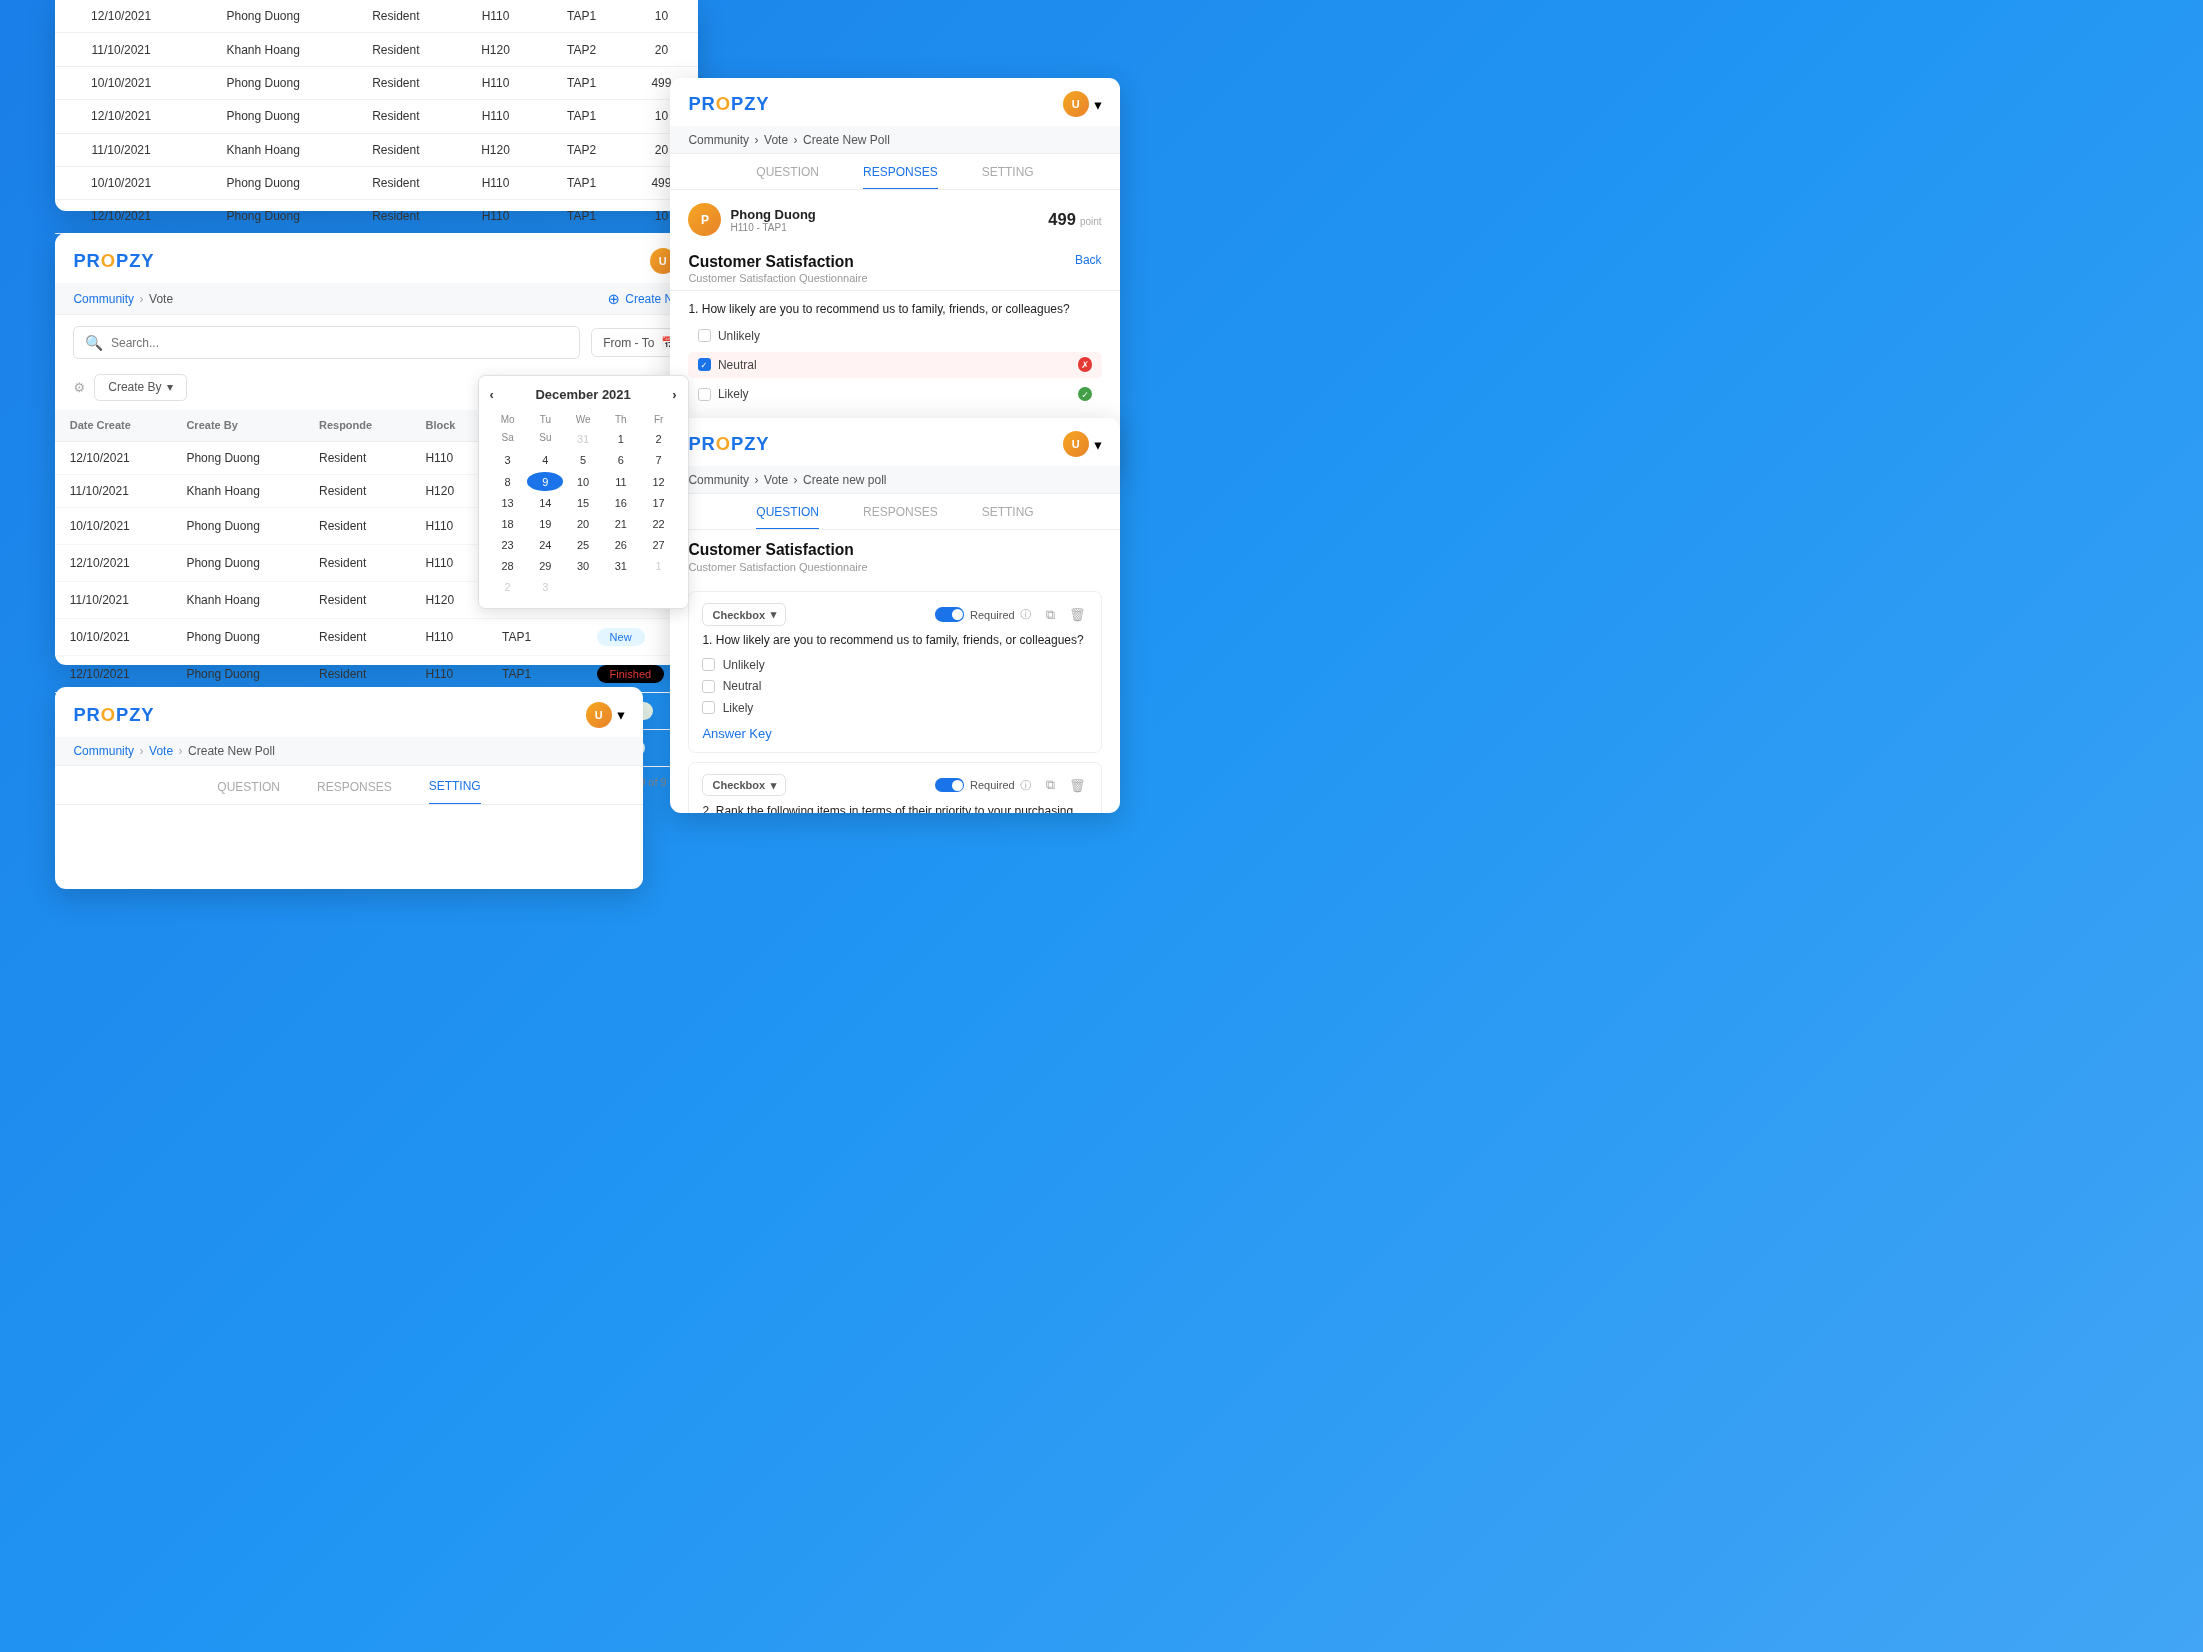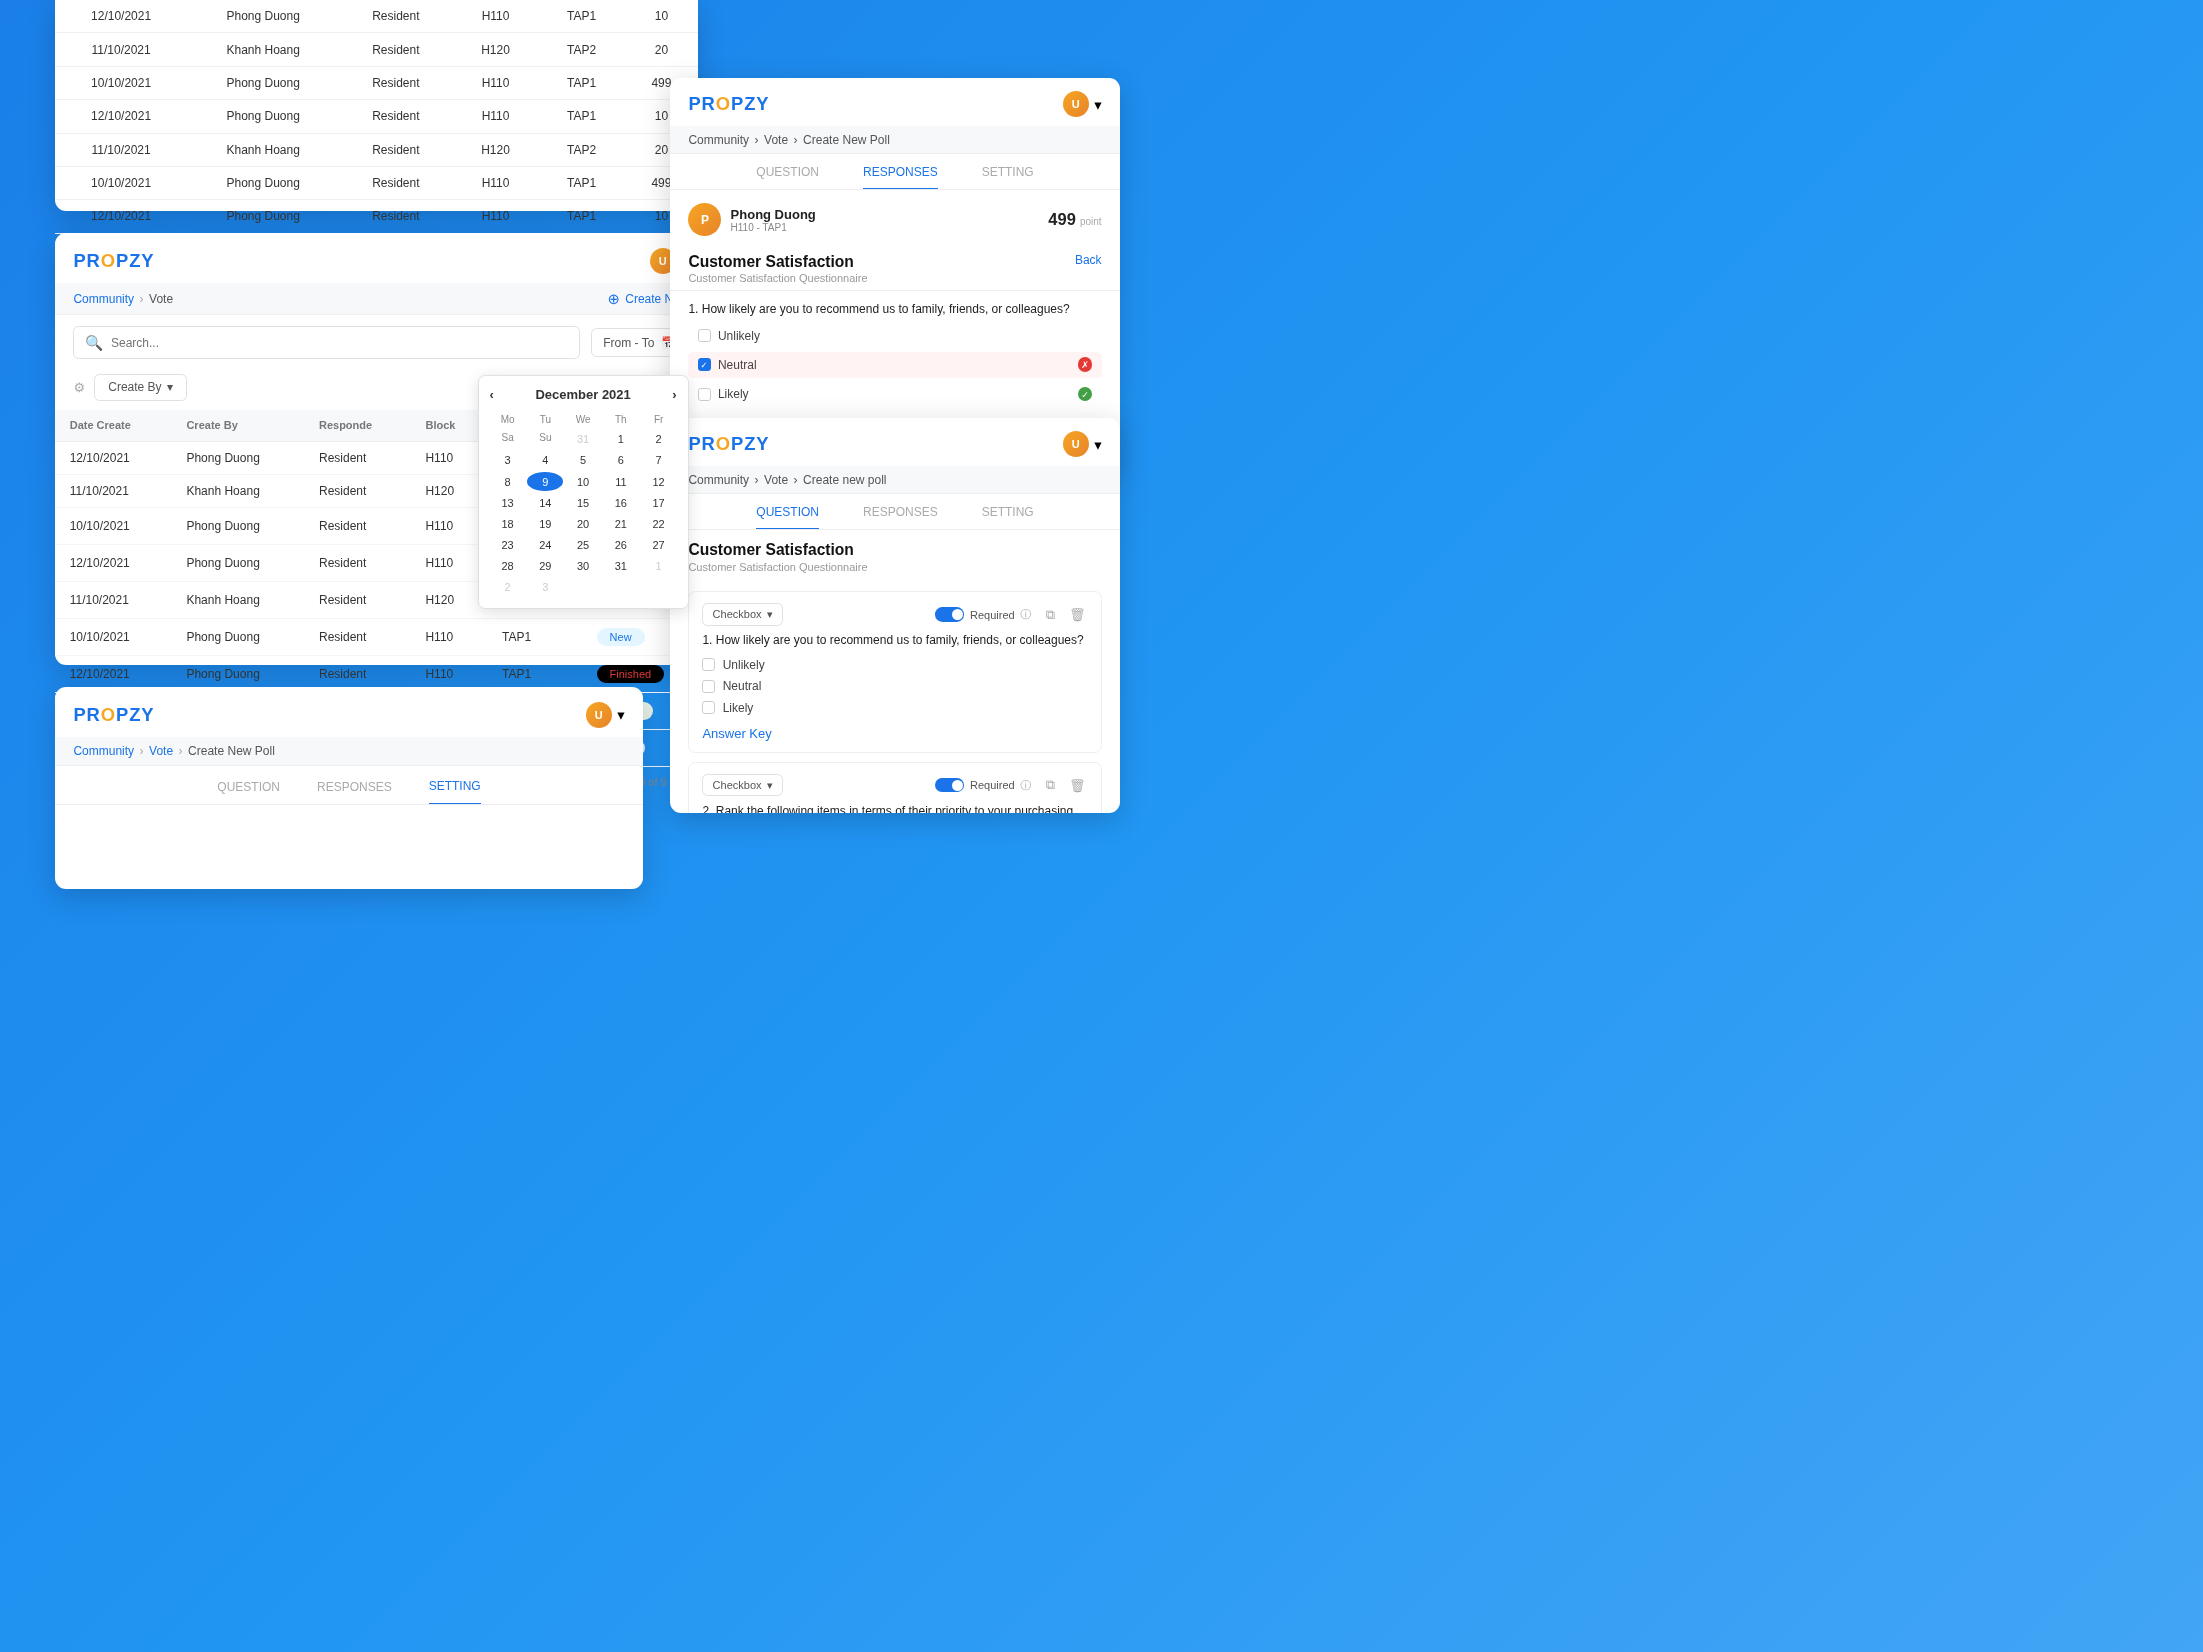--- a/index.html
+++ b/index.html
@@ -416,28 +416,29 @@
       padding: 11px 13px;
     }
     .question-card-header {
       display: flex;
       align-items: center;
       justify-content: space-between;
       margin-bottom: 7.3px;
     }
     .type-select {
       display: flex;
-      align-items: flex-start;
+      align-items: center;
       border: 0.9px solid #e0e0e0;
       border-radius: 5.5px;
       padding: 3.7px 9.2px;
       font-size: 11px;
       color: #555;
       gap: 5.5px;
       background: #fff;
+      font-weight: bold;
     }
     .required-toggle {
       display: flex;
       align-items: center;
       gap: 5.5px;
       font-size: 11px;
       color: #555;
     }
     .toggle-on {
       width: 29px; height: 14.7px;

